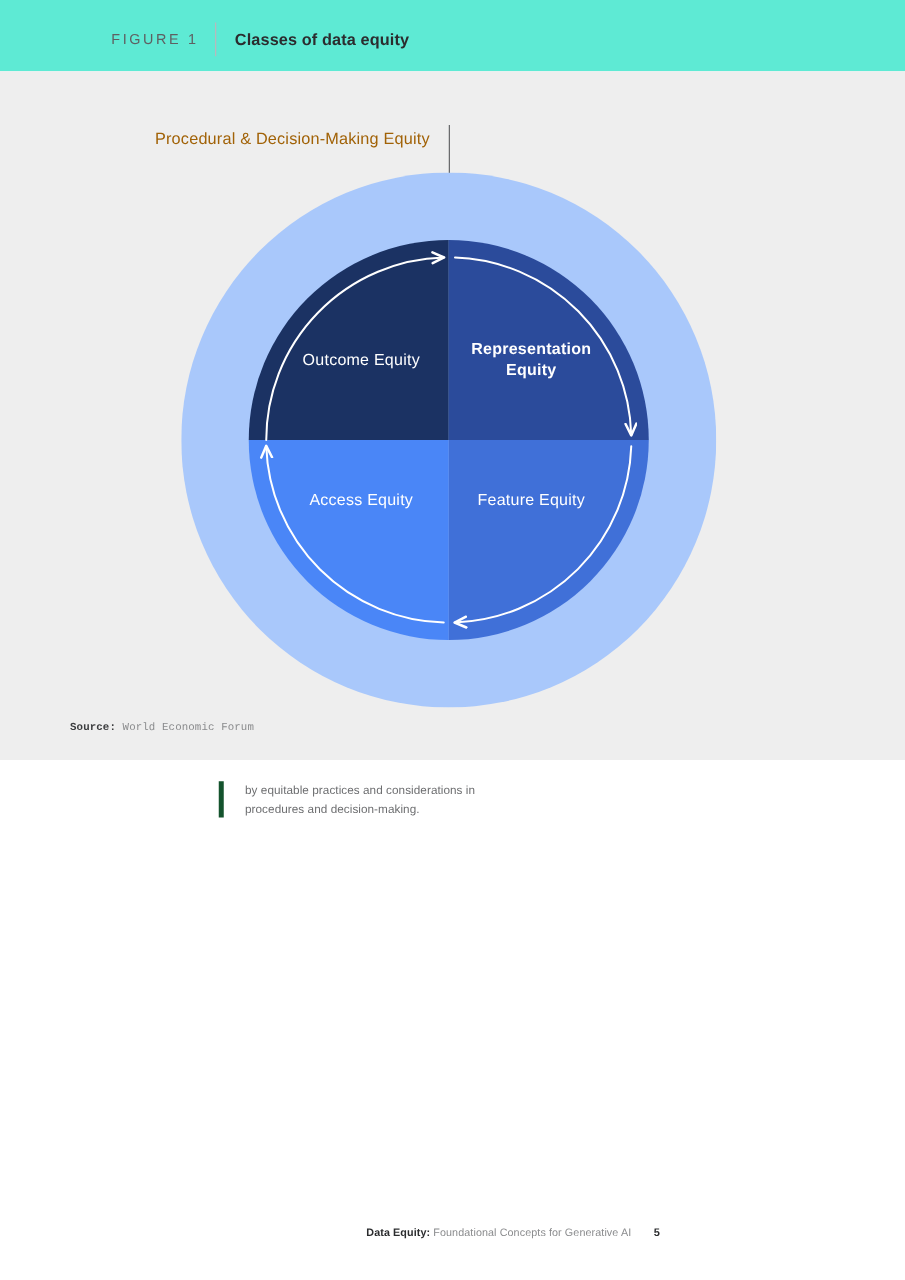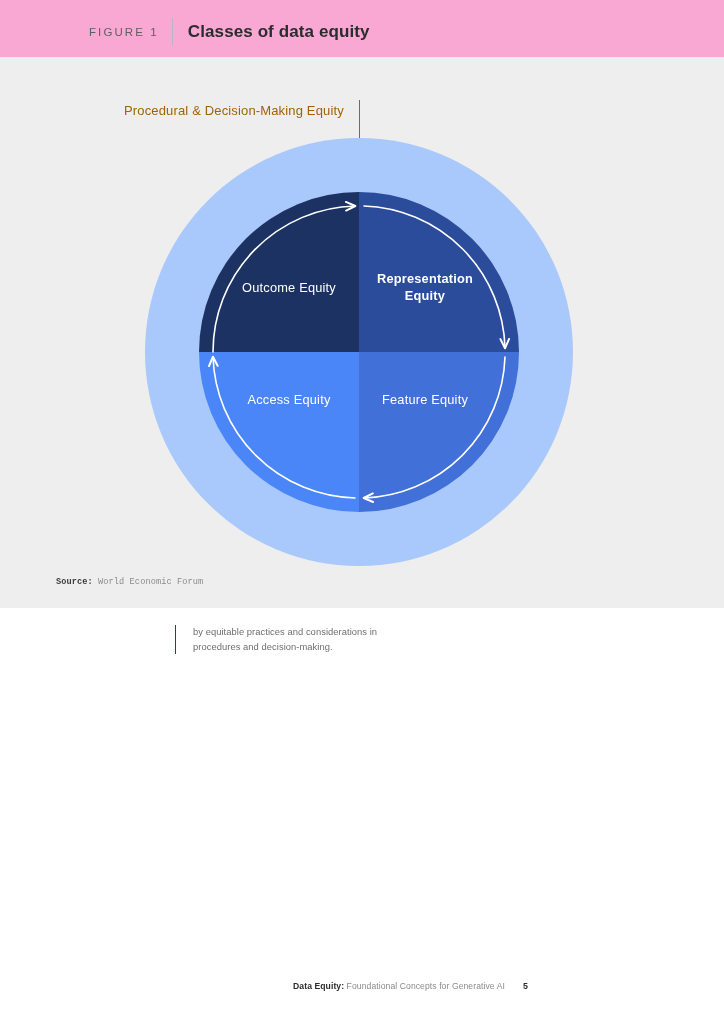--- a/index.html
+++ b/index.html
@@ -16,21 +16,21 @@
     -webkit-font-smoothing: antialiased;
   }
 
   
   .fig-header {
     position: absolute;
     left: 0;
     top: 0;
     width: 724px;
     height: 57px;
-    background: #f9a8d4;
+    background: #5eead4;
     display: flex;
     align-items: center;
   }
   .fig-header-inner {
     display: flex;
     align-items: center;
     margin-left: 89px;
     margin-top: 6px;
   }
   .fig-kicker {
@@ -40,21 +40,21 @@
     font-weight: 400;
     white-space: nowrap;
   }
   .fig-divider {
     width: 1px;
     height: 27px;
     background: #b8b9bb;
     margin: 0 15px 0 13px;
   }
   .fig-title {
-    font-size: 17px;
+    font-size: 13px;
     color: #2b2c2e;
     font-weight: 700;
     letter-spacing: 0.1px;
     white-space: nowrap;
   }
 
   
   .fig-band {
     position: absolute;
     left: 0;
@@ -142,21 +142,21 @@
   .caption-col {
     font-size: 9.4px;
     line-height: 1.55;
     color: #6d6e70;
     letter-spacing: 0.05px;
   }
   .caption-col-left { width: 248px; }
   .caption-col-right {
     width: 232px;
     padding-left: 17px;
-    border-left: 1px solid #14532d;
+    border-left: 4px solid #14532d;
   }
   .caption-col b {
     color: #2b2c2e;
     font-weight: 700;
   }
 
   
   .footer {
     position: absolute;
     left: 0;

